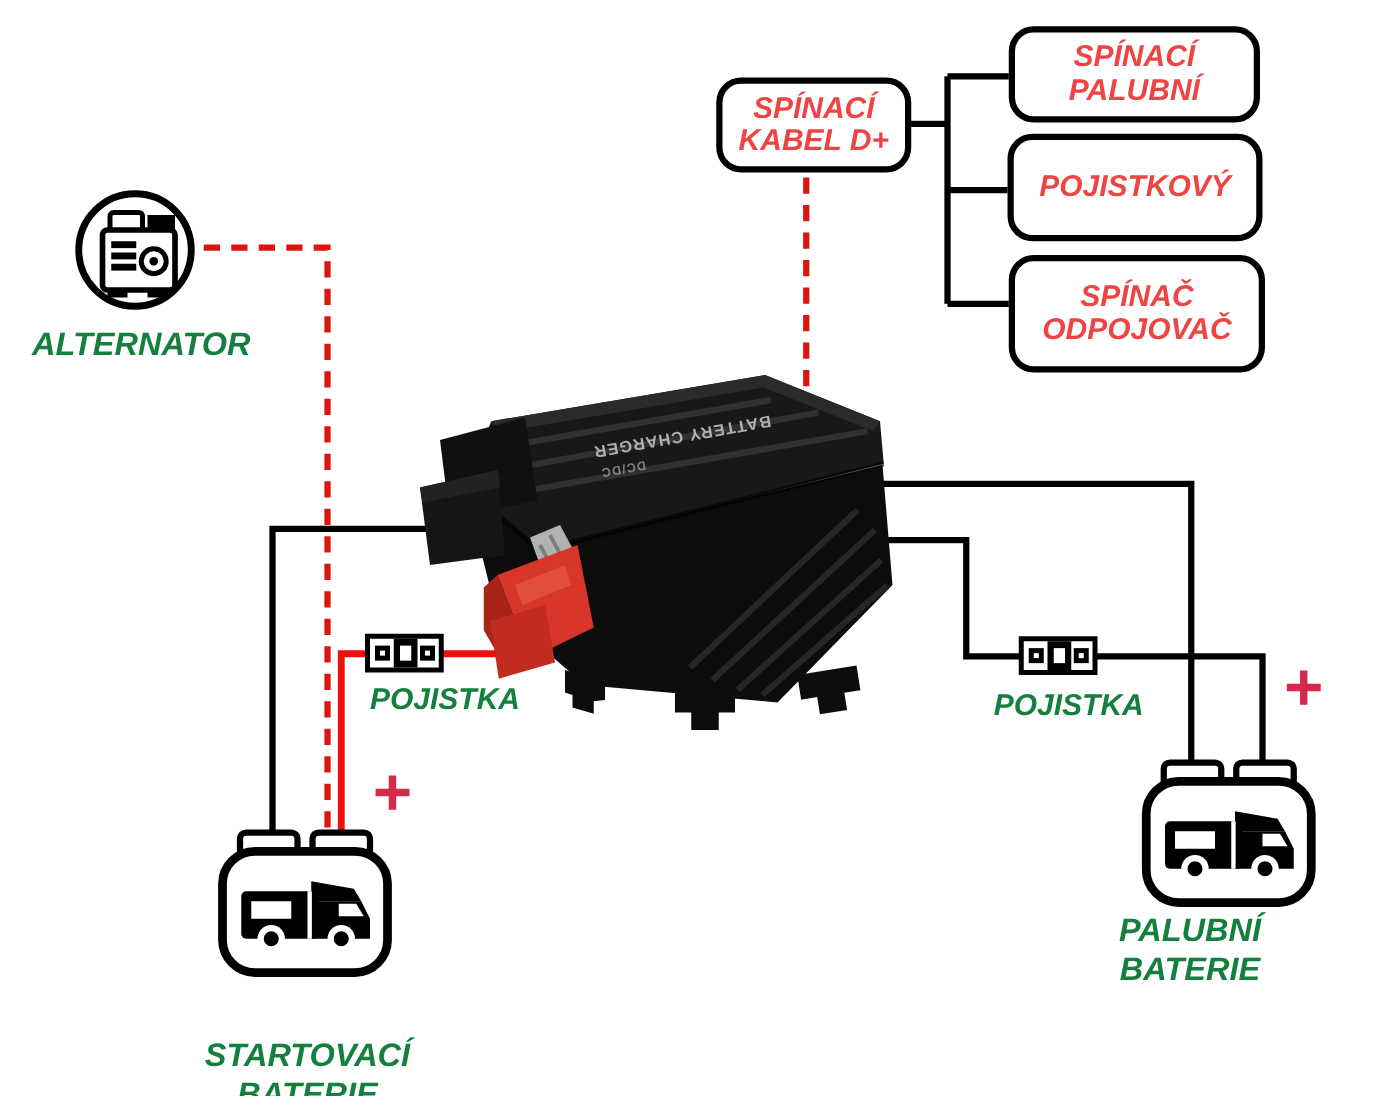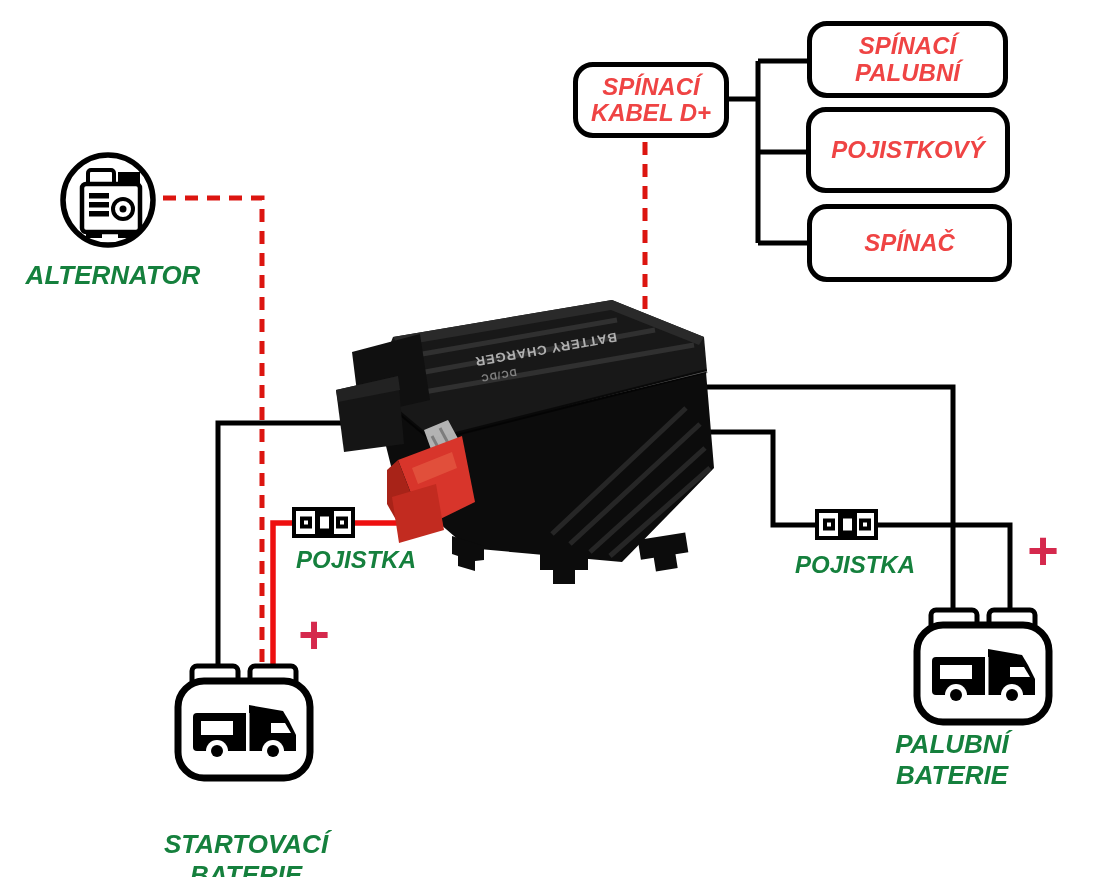--- a/index.html
+++ b/index.html
@@ -21,21 +21,21 @@
   .fbox{
     position:absolute;box-sizing:border-box;z-index:2;
     border:5px solid #000;border-radius:20px;background:#fff;
     display:flex;flex-direction:column;align-items:center;justify-content:center;
     font-style:italic;font-weight:700;font-size:24px;line-height:1.1;
     color:#ef4444;text-align:center;white-space:nowrap;
   }
   #box-kabel     {left:573px;top:62px; width:156px;height:76px;}
   #box-skrinka   {left:807px;top:21px; width:201px;height:77px;}
   #box-odbocovac {left:806px;top:107px;width:204px;height:86px;}
-  #box-odpojovac {left:807px;top:204px;width:205px;height:78px;}
+  #box-odpojovac {left:807px;top:204px;width:205px;height:94px;}
 
   
   .lbl{
     position:absolute;z-index:2;transform:translateX(-50%);
     font-style:italic;font-weight:700;font-size:26px;line-height:1.18;
     color:#15803d;text-align:center;white-space:nowrap;
   }
   .lbl span{display:block;}
   #lbl-alternator{left:113px;top:260px;}
   #lbl-fuse-left {left:356px;top:546px;font-size:24px;}
@@ -152,20 +152,21 @@
   </div>
   <div class="fbox" id="box-skrinka">
     <span>SPÍNACÍ</span>
     <span>PALUBNÍ</span>
   </div>
   <div class="fbox" id="box-odbocovac">
     <span>POJISTKOVÝ</span>
   </div>
   <div class="fbox" id="box-odpojovac">
     <span>SPÍNAČ</span>
+    <span>ODPOJOVAČ</span>
   </div>
 
   <div class="lbl" id="lbl-alternator">ALTERNATOR</div>
 
   <div class="lbl" id="lbl-fuse-left">POJISTKA</div>
 
   <div class="lbl" id="lbl-fuse-right">POJISTKA</div>
 
   <div class="lbl" id="lbl-batt-left">
     <span>STARTOVACÍ</span>

